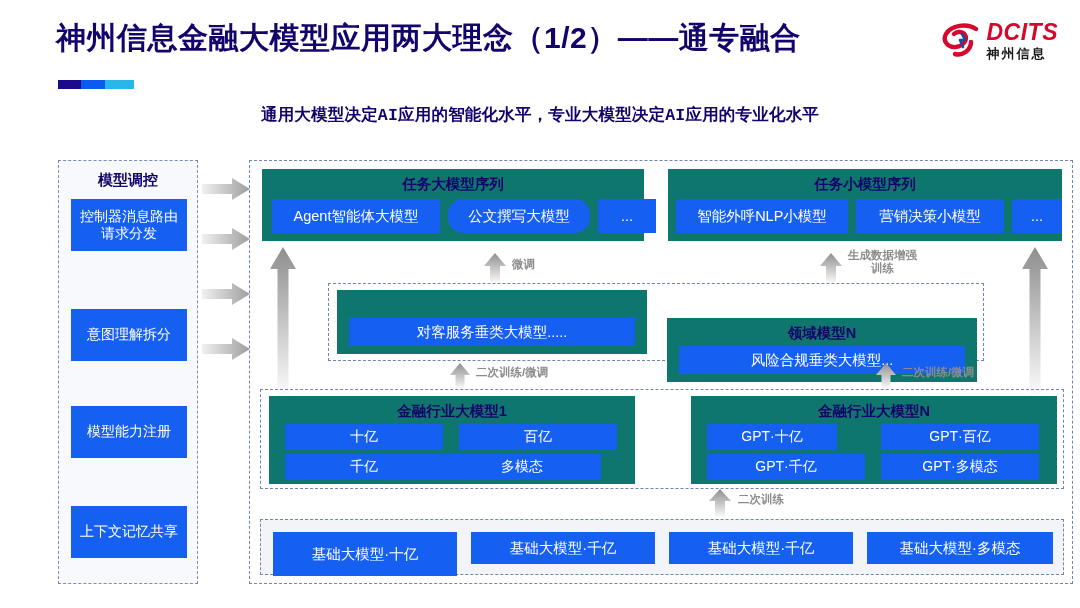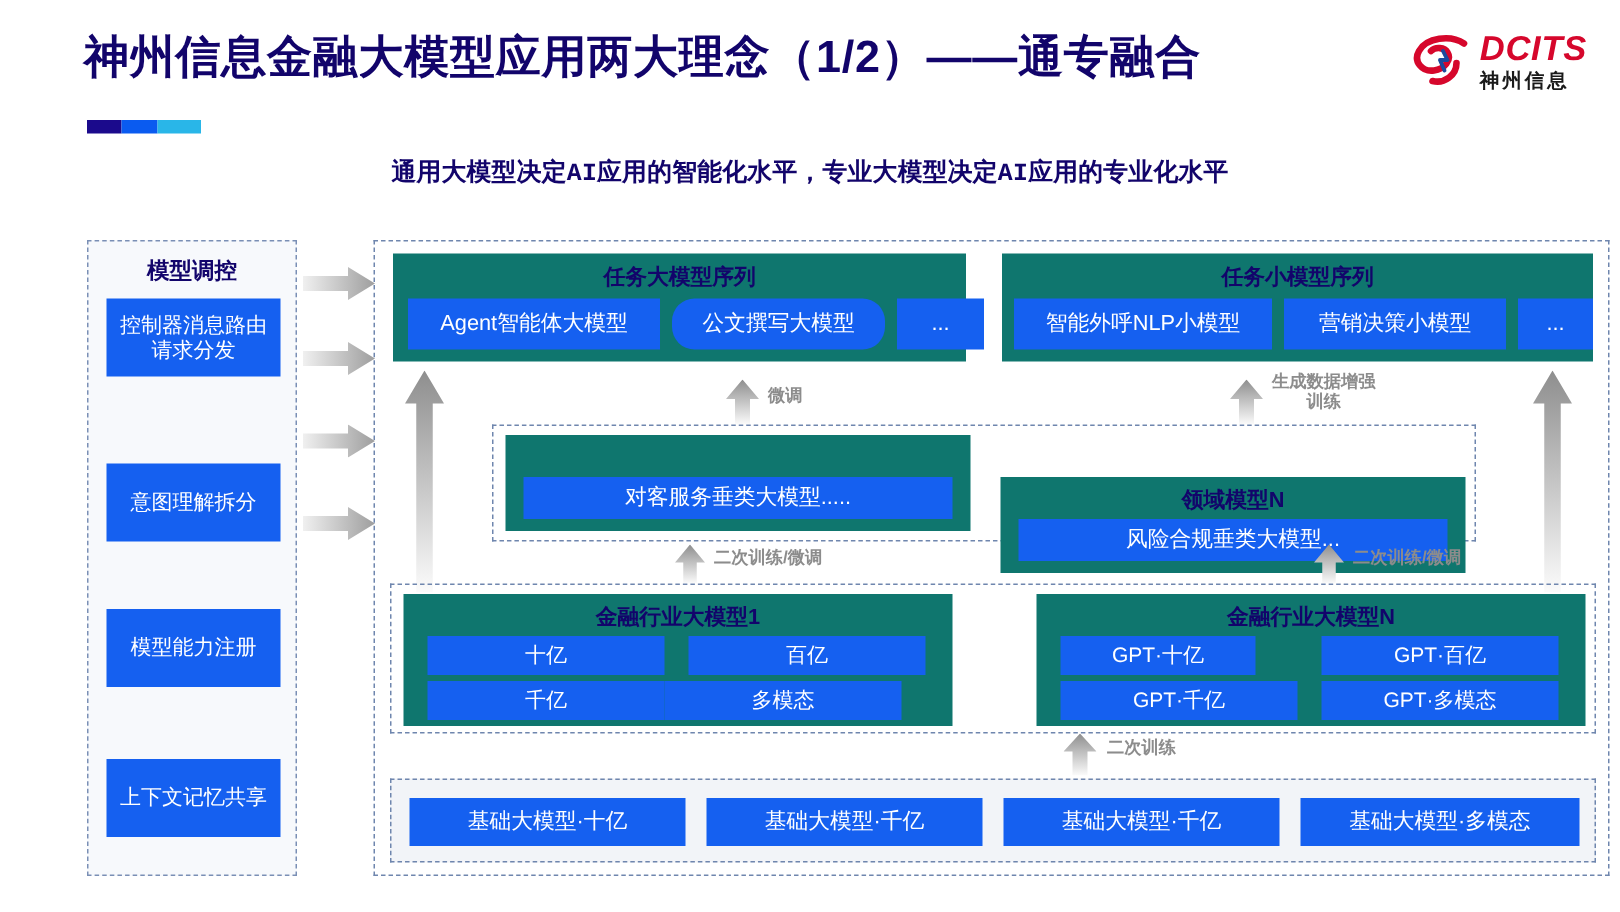--- a/index.html
+++ b/index.html
@@ -228,20 +228,20 @@
         <div class="bbox" style="position:absolute;left:16px;top:58px;width:158px;height:26px;">GPT·千亿</div>
       </div>
     </div>
 
     <svg class="varrow" style="left:459px; top:328px;" width="22" height="28" viewBox="0 0 22 28">
       <path d="M11 0 L22 12 L16 12 L16 28 L6 28 L6 12 L0 12 Z" fill="url(#vg)"></path>
     </svg>
     <div class="arrow-label" style="left:488px; top:332px;">二次训练</div>
 
     <div class="dashgroup" style="left:10px; top:358px; width:804px; height:56px; background:#f2f4f8;">
-      <div class="bbox" style="position:absolute;left:12px;top:12px;width:184px;height:32px;font-size:14.5px;">基础大模型·十亿</div>
+      <div class="bbox" style="position:absolute;left:12px;top:12px;width:184px;height:44px;font-size:14.5px;">基础大模型·十亿</div>
       <div class="bbox" style="position:absolute;left:210px;top:12px;width:184px;height:32px;font-size:14.5px;">基础大模型·千亿</div>
       <div class="bbox" style="position:absolute;left:408px;top:12px;width:184px;height:32px;font-size:14.5px;">基础大模型·千亿</div>
       <div class="bbox" style="position:absolute;left:606px;top:12px;width:186px;height:32px;font-size:14.5px;">基础大模型·多模态</div>
     </div>
 
   </div>
 </div>
 
 </body></html>

